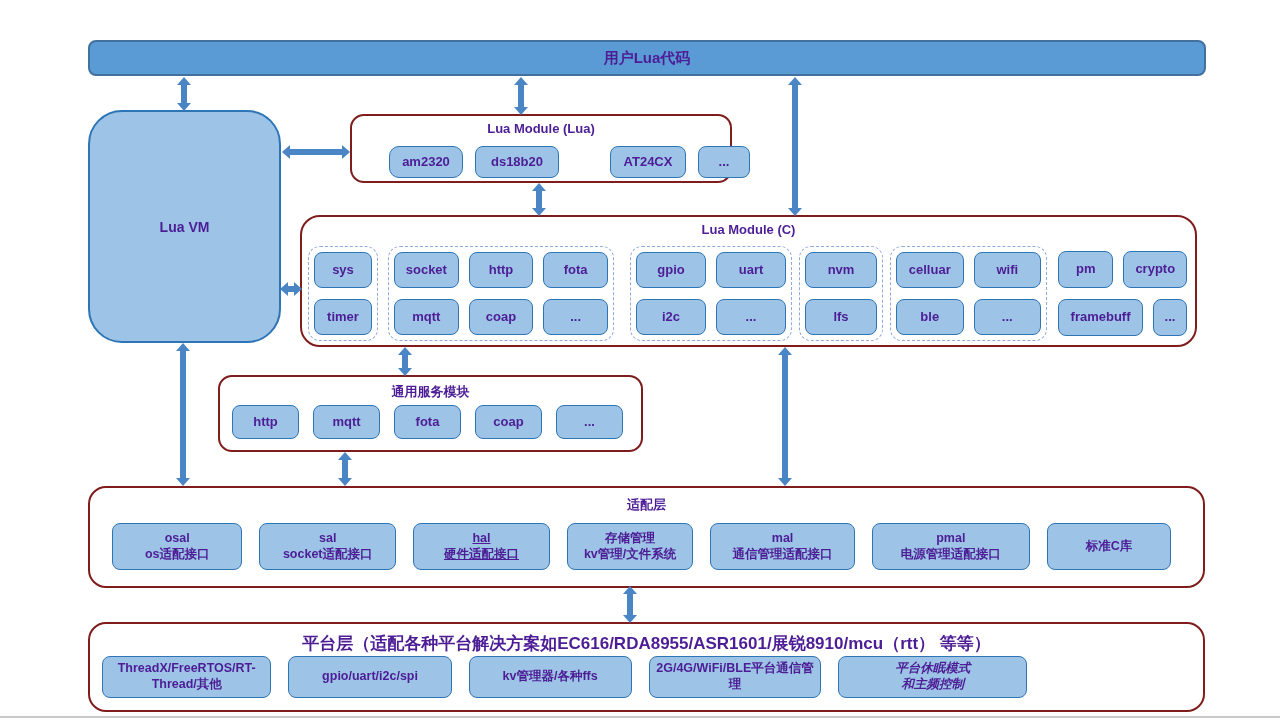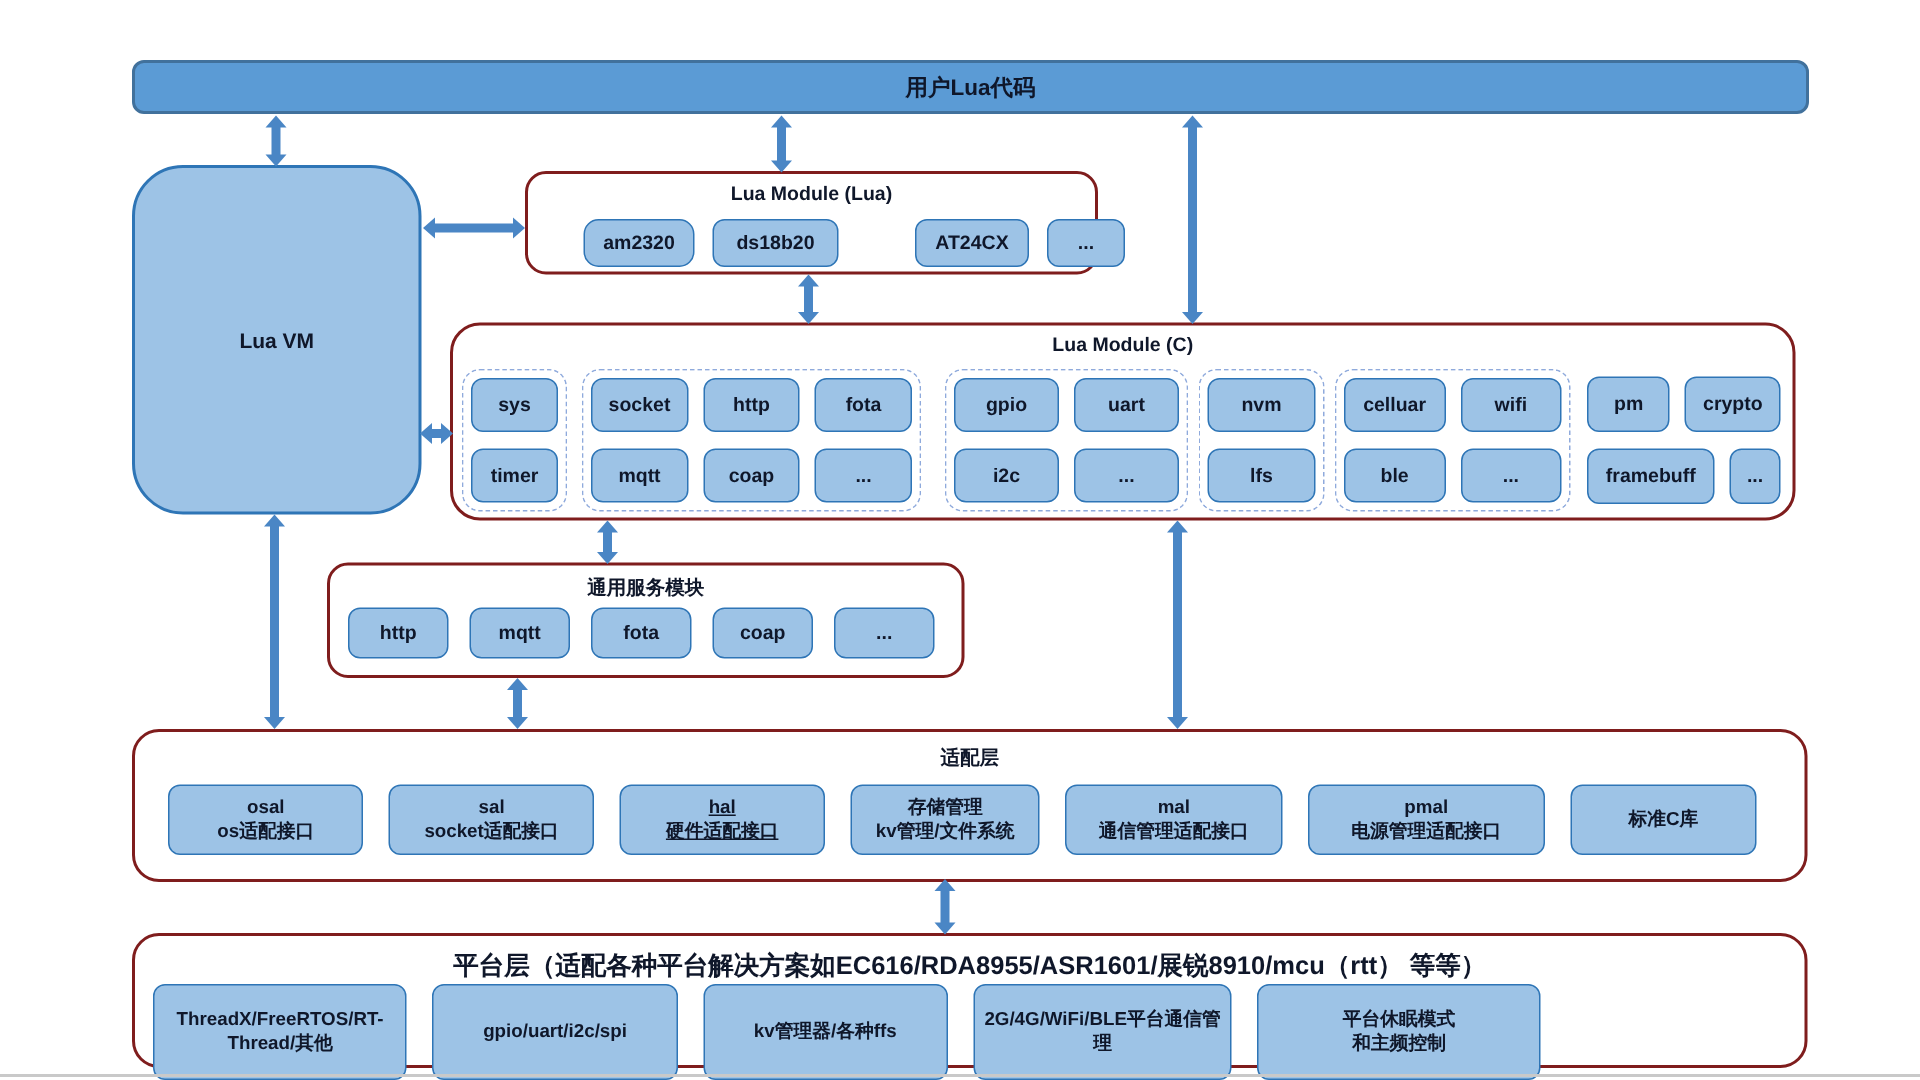--- a/index.html
+++ b/index.html
@@ -1,18 +1,18 @@
 <!DOCTYPE html>
 <html><head>
 <meta charset="utf-8">
 <style>
   html,body { margin:0; padding:0; background:#fff; }
   .canvas {
     position:relative; width:1280px; height:720px; background:#ffffff;
-    font-family:"Liberation Sans","DejaVu Sans",sans-serif; color:#0f172a;
+    font-family:"Liberation Sans","DejaVu Sans",sans-serif; color:#4c1d95;
     overflow:hidden;
   }
   
   .topbar {
     position:absolute; left:88px; top:40px; width:1118px; height:36px;
     background:#5b9bd5; border:2px solid #41719c; border-radius:8px;
     display:flex; align-items:center; justify-content:center;
     font-size:15px; font-weight:bold; box-sizing:border-box;
   }
   
@@ -197,34 +197,34 @@
         <span>电源管理适配接口</span>
       </div>
       <div class="chip" style="flex:0.9;">
         <span>标准C库</span>
       </div>
     </div>
   </div>
 
   <div class="container" style="left:88px; top:622px; width:1117px; height:90px; border-radius:18px;">
     <div class="ctitle" style="top:8px; font-size:17px;">平台层（适配各种平台解决方案如EC616/RDA8955/ASR1601/展锐8910/mcu（rtt） 等等）</div>
-    <div class="layerrow" style="left:12px; right:176px; top:32px; height:64px; gap:17px;">
+    <div class="layerrow" style="left:12px; right:176px; top:32px; height:42px; gap:17px;">
       <div class="chip" style="flex:1;">
         <span>ThreadX/FreeRTOS/RT-Thread/其他</span>
       </div>
       <div class="chip" style="flex:0.96;">
         <span>gpio/uart/i2c/spi</span>
       </div>
       <div class="chip" style="flex:0.96;">
         <span>kv管理器/各种ffs</span>
       </div>
       <div class="chip" style="flex:1.02;">
         <span>2G/4G/WiFi/BLE平台通信管理</span>
       </div>
-      <div class="chip" style="flex:1.12;">
+      <div class="chip" style="flex:1.12;font-style:italic;">
         <span>平台休眠模式</span>
         <span>和主频控制</span>
       </div>
     </div>
   </div>
 
   <div class="av" style="left:177px; top:77px; height:34px;"></div>
   <div class="av" style="left:514px; top:77px; height:38px;"></div>
   <div class="av" style="left:788px; top:77px; height:139px;"></div>
   <div class="ah" style="left:282px; top:145px; width:68px;"></div>

